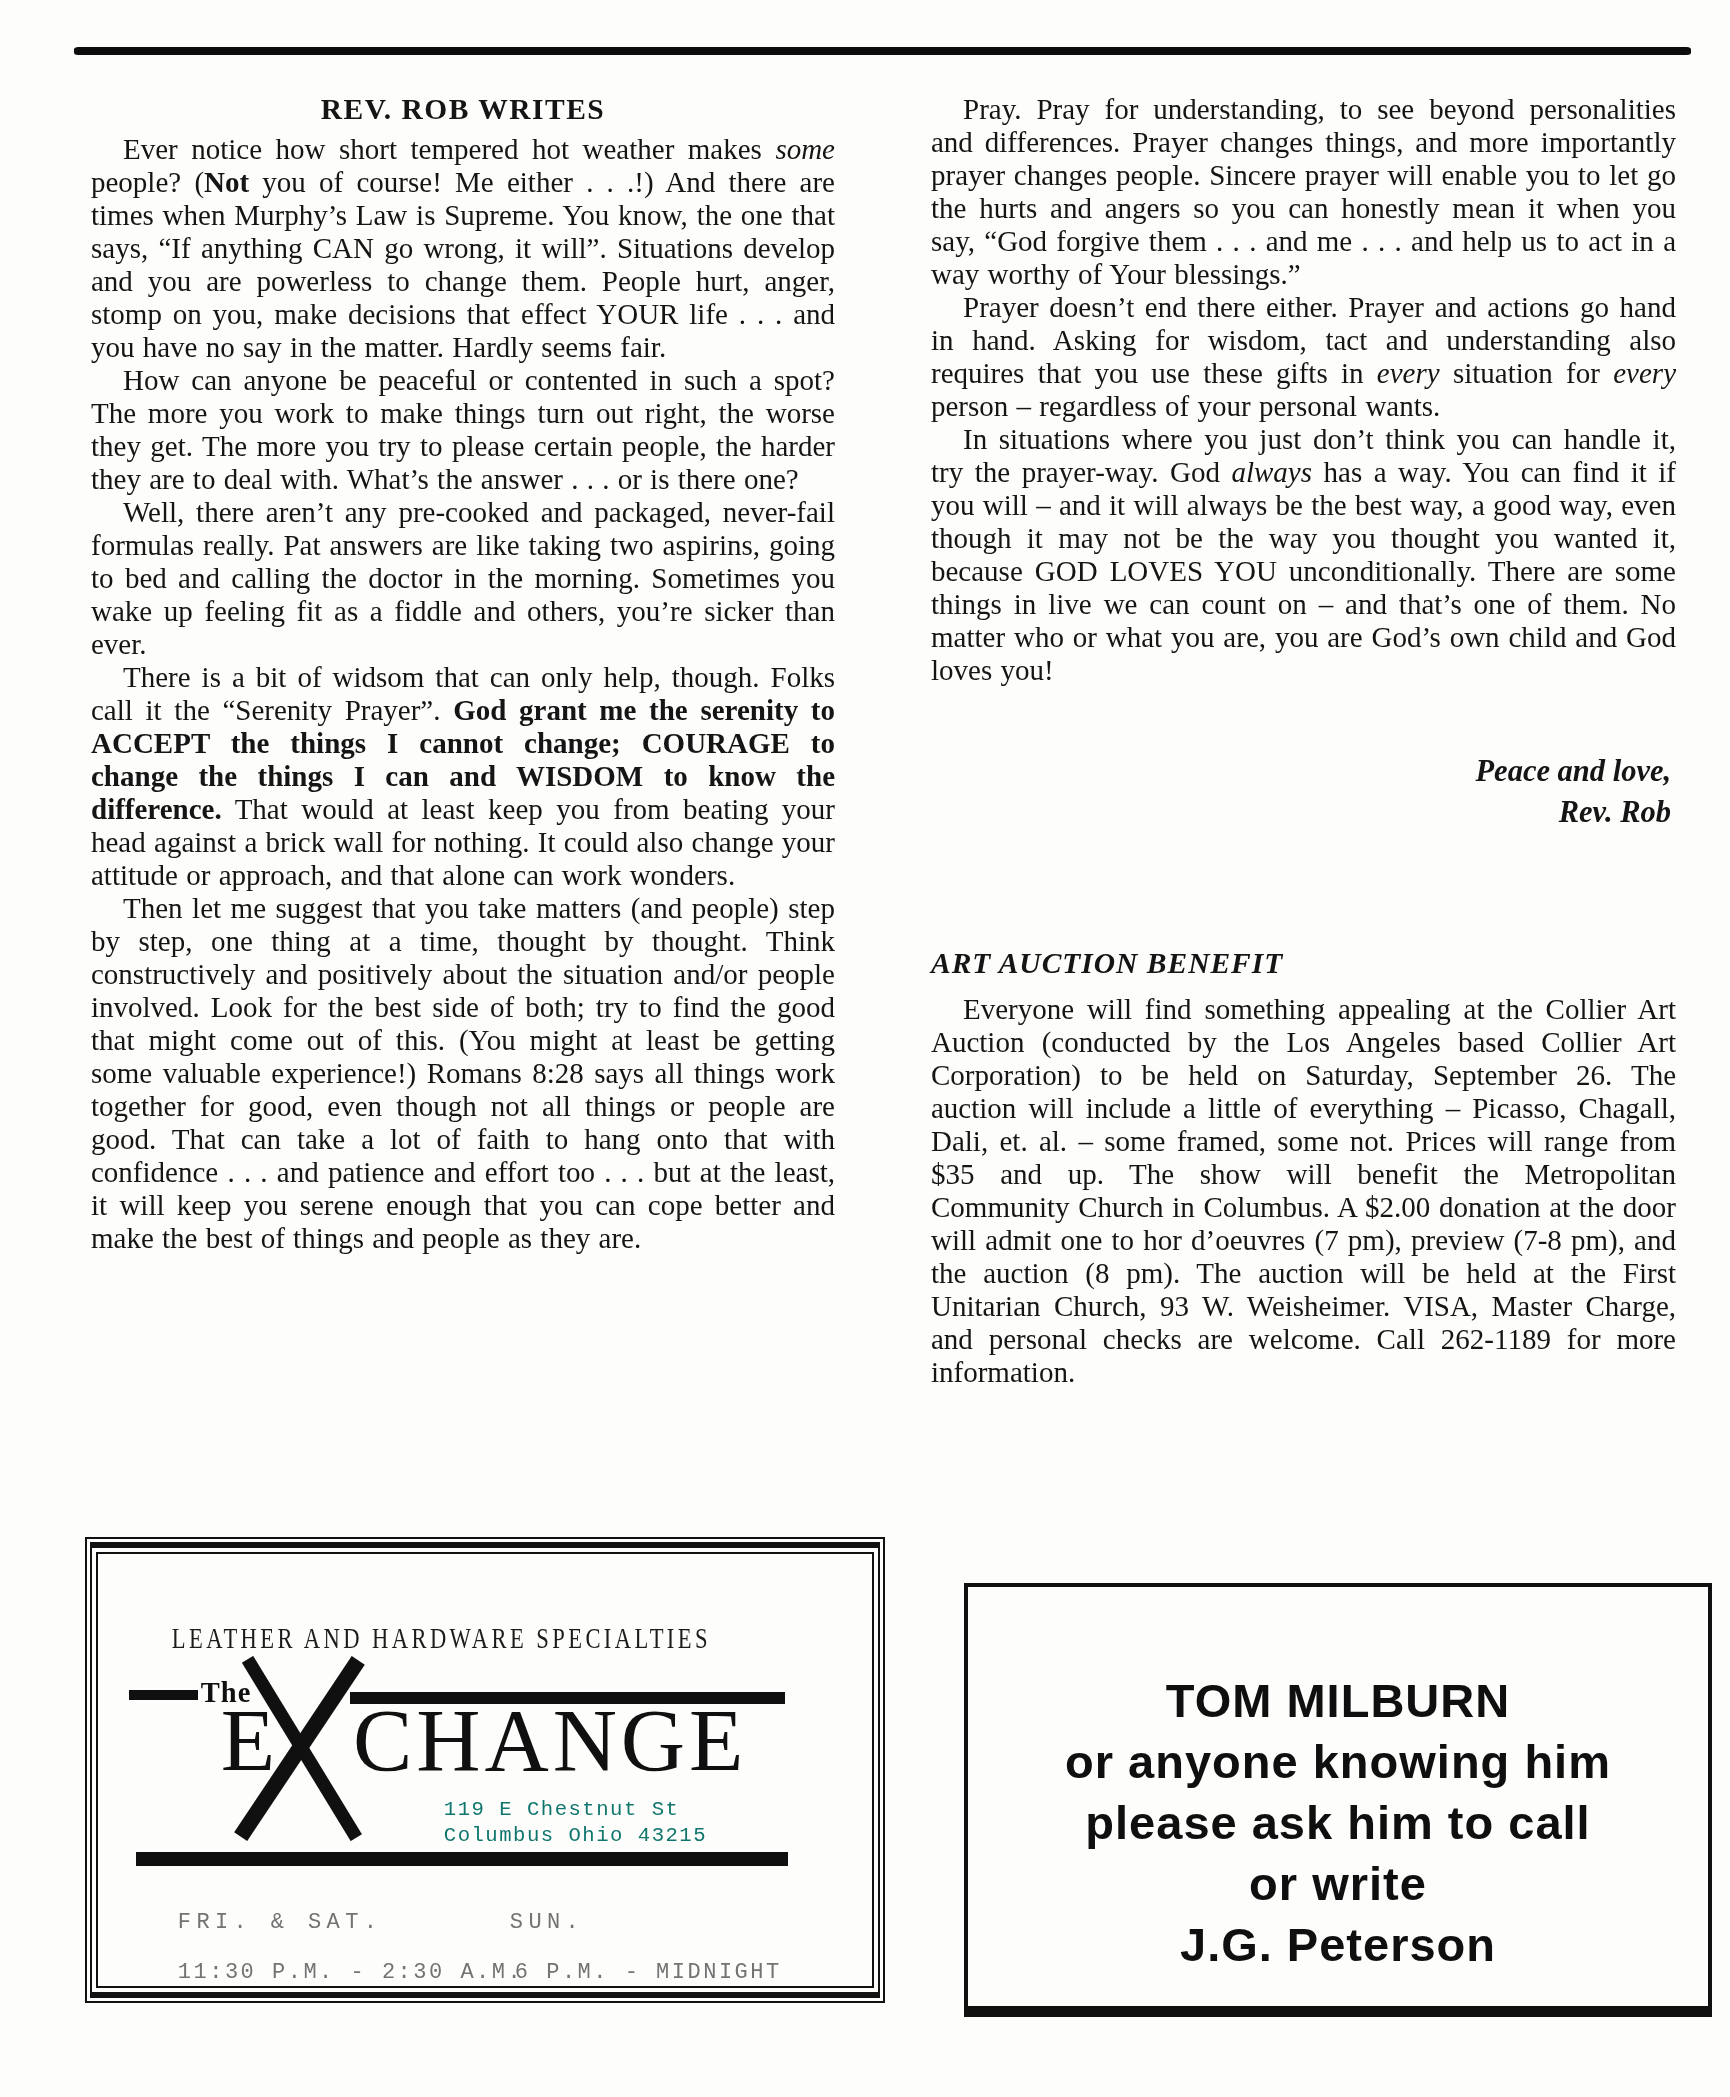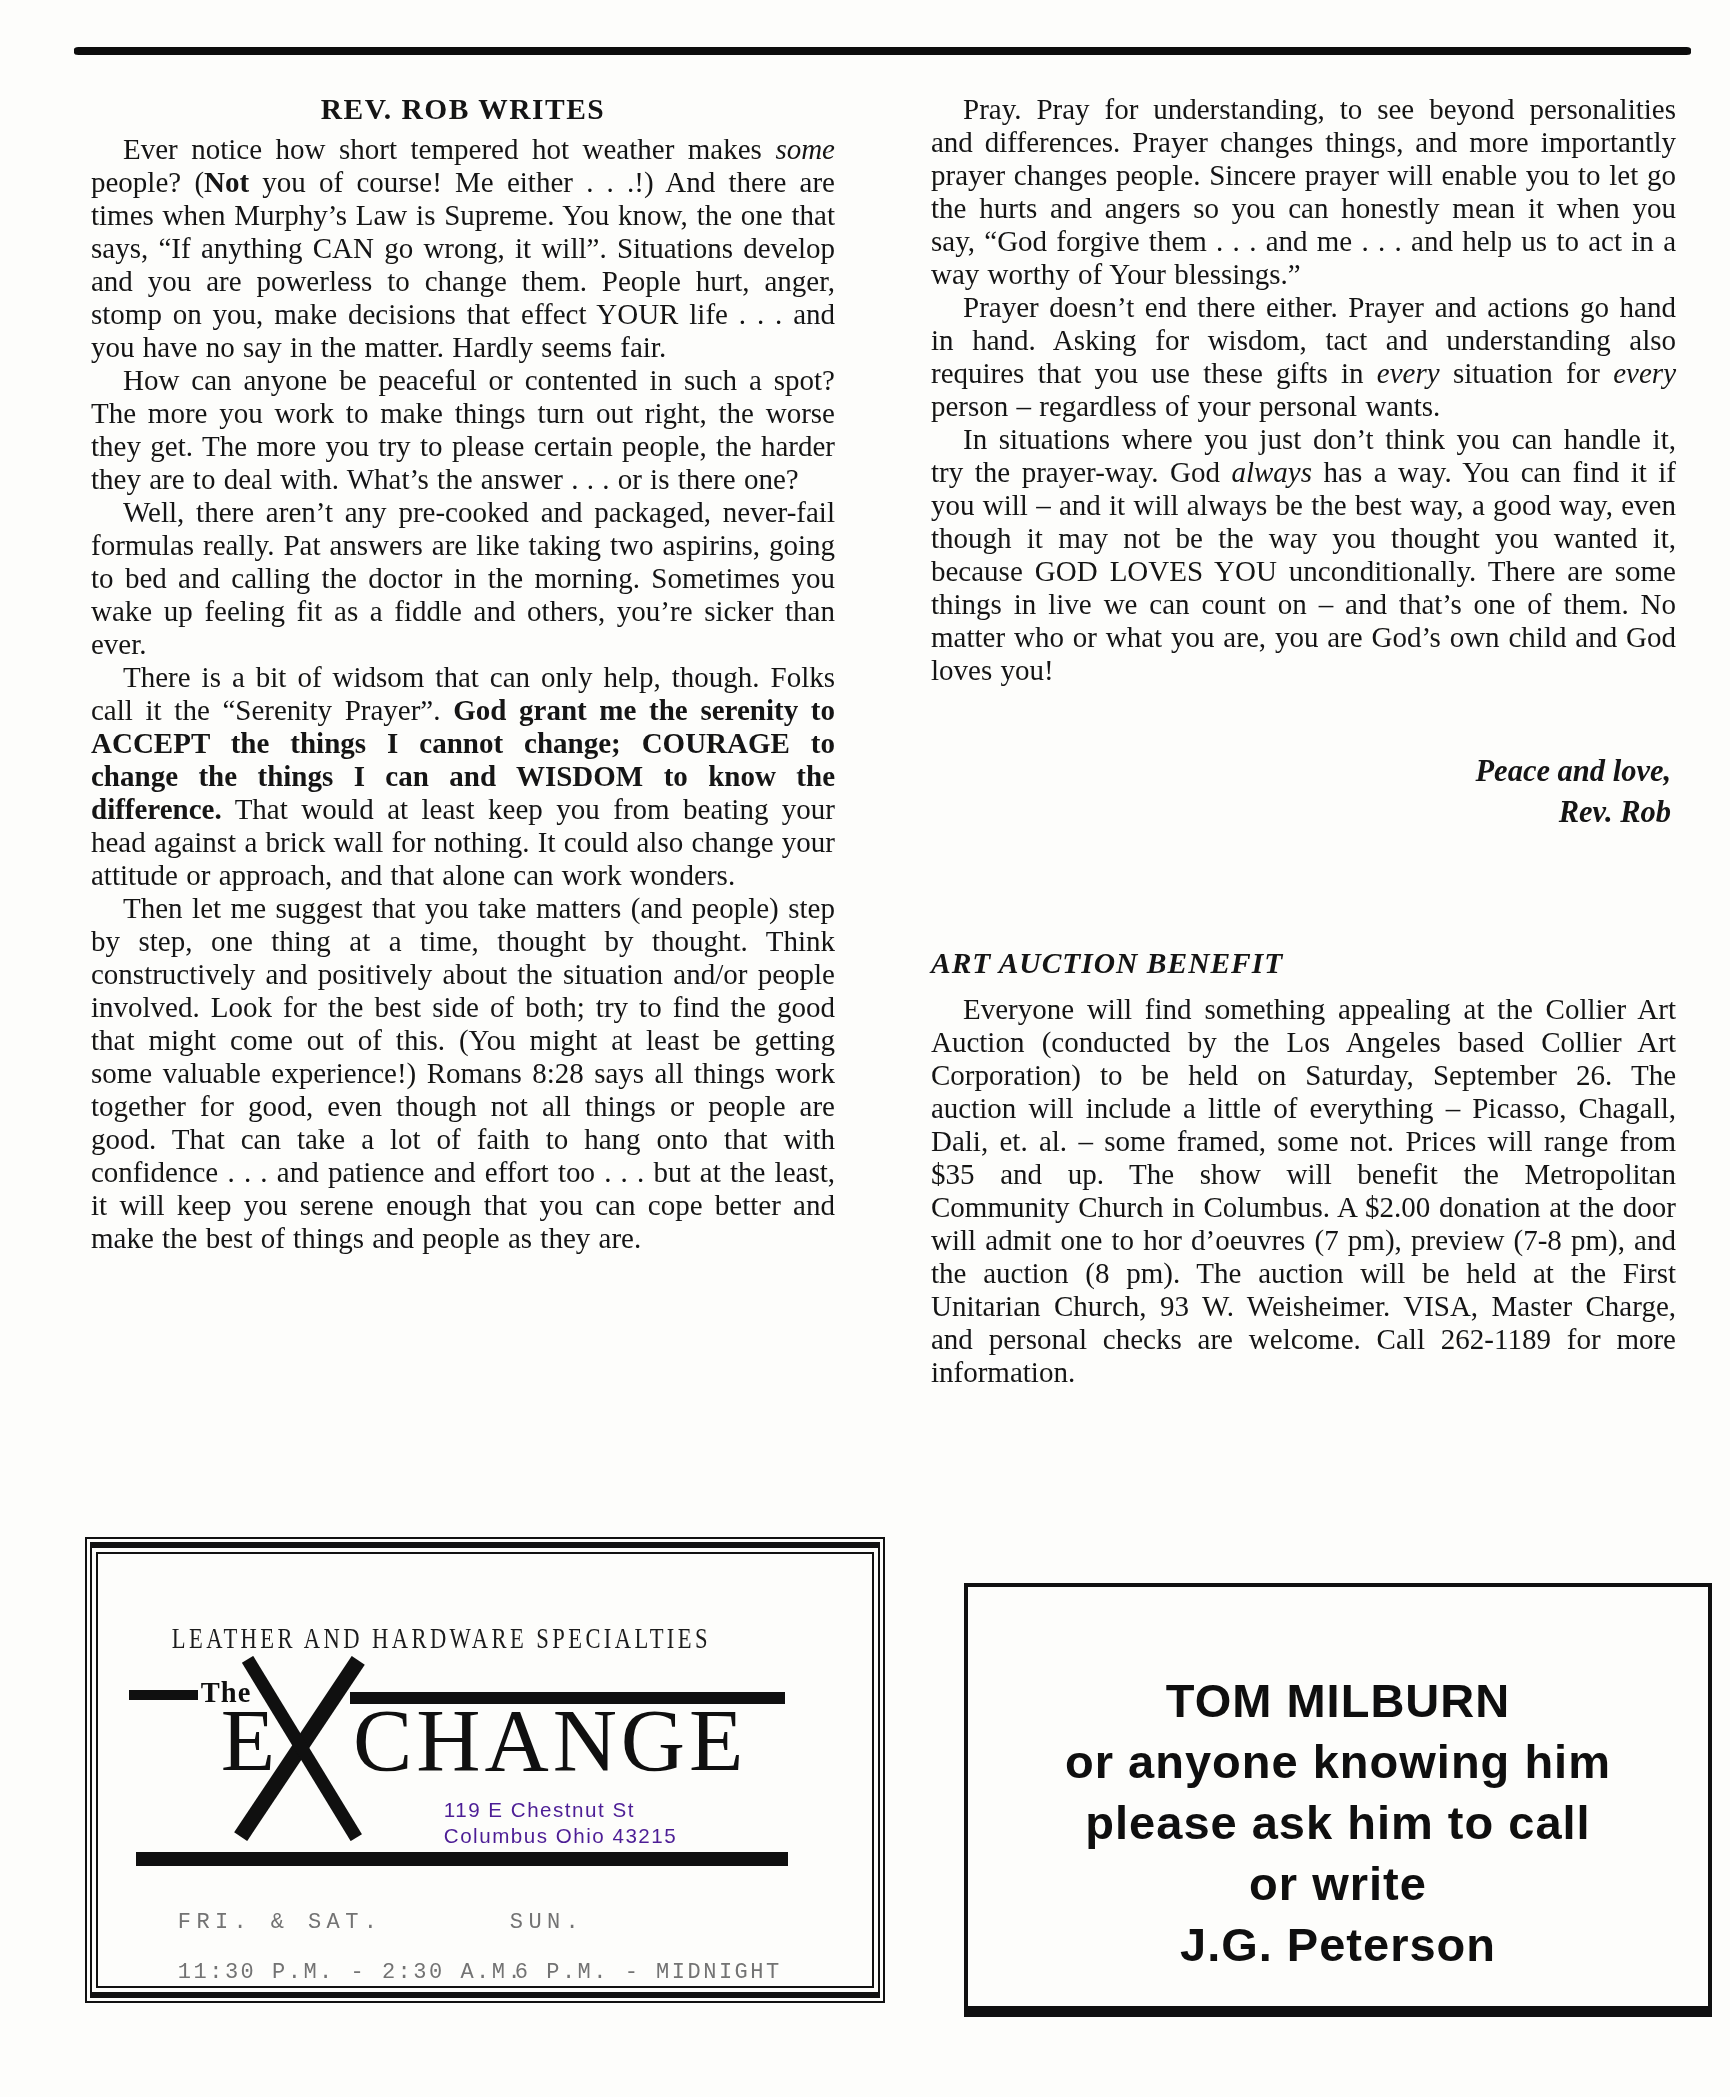--- a/index.html
+++ b/index.html
@@ -57,22 +57,22 @@
   .ex-the { position:absolute; left:103px; top:123px; font-size:28.5px;
     font-weight:bold; letter-spacing:1px; color:#101010; }
   .ex-x { position:absolute; left:127px; top:102px; width:146px; height:185px; }
   .ex-name {
     position:absolute; left:123px; top:142px; white-space:nowrap;
     font-size:89px; line-height:89px; letter-spacing:3.9px; color:#101010;
   }
   .ex-gap { display:inline-block; width:74px; }
   .ex-addr {
     position:absolute; left:346px; top:243px;
-    font-family:Liberation Sans, sans-serif;
-    font-size:20.6px; line-height:26px; letter-spacing:1.5px; color:#4c1d95;
+    font-family:Liberation Mono, monospace;
+    font-size:20.6px; line-height:26px; letter-spacing:1.5px; color:#0f766e;
   }
   .ex-hours-label, .ex-hours-time {
     position:absolute; font-family:Liberation Mono, monospace;
     white-space:nowrap; color:#737373;
   }
   .ex-hours-label { font-size:22px; letter-spacing:5.4px; }
   .ex-hours-time  { font-size:22px; letter-spacing:2.5px; }
   .ex-h1 { left:80px; top:356px; }
   .ex-h2 { left:412px; top:356px;text-align:right; }
   .ex-t1 { left:80px; top:406px; }

